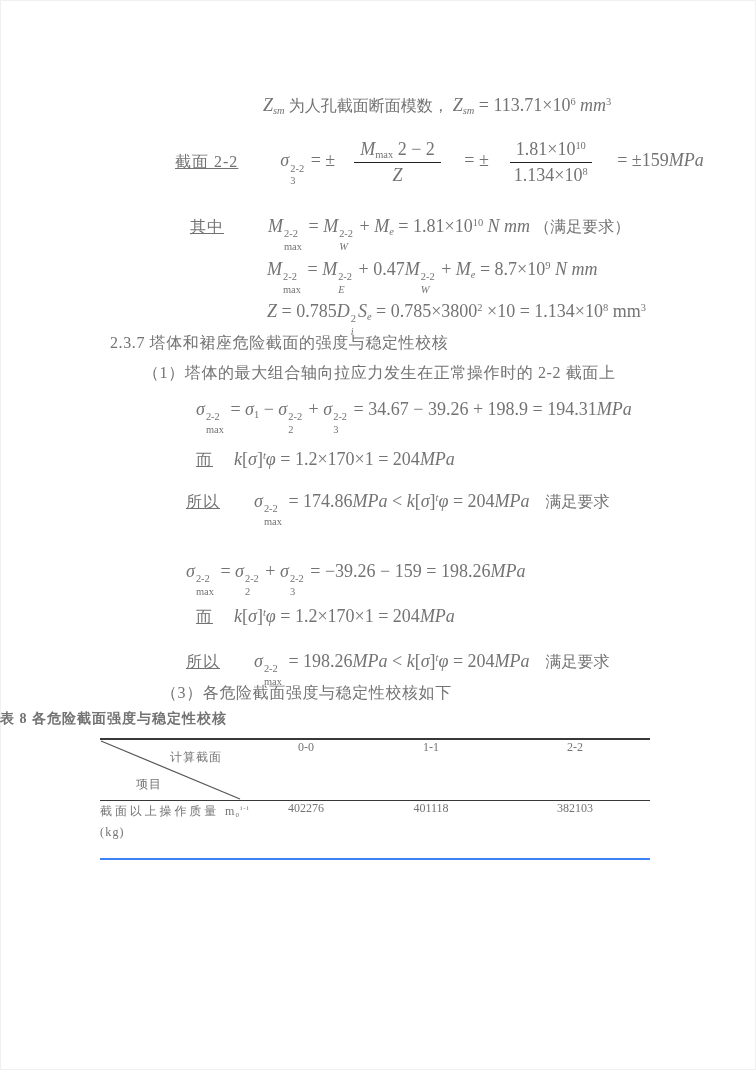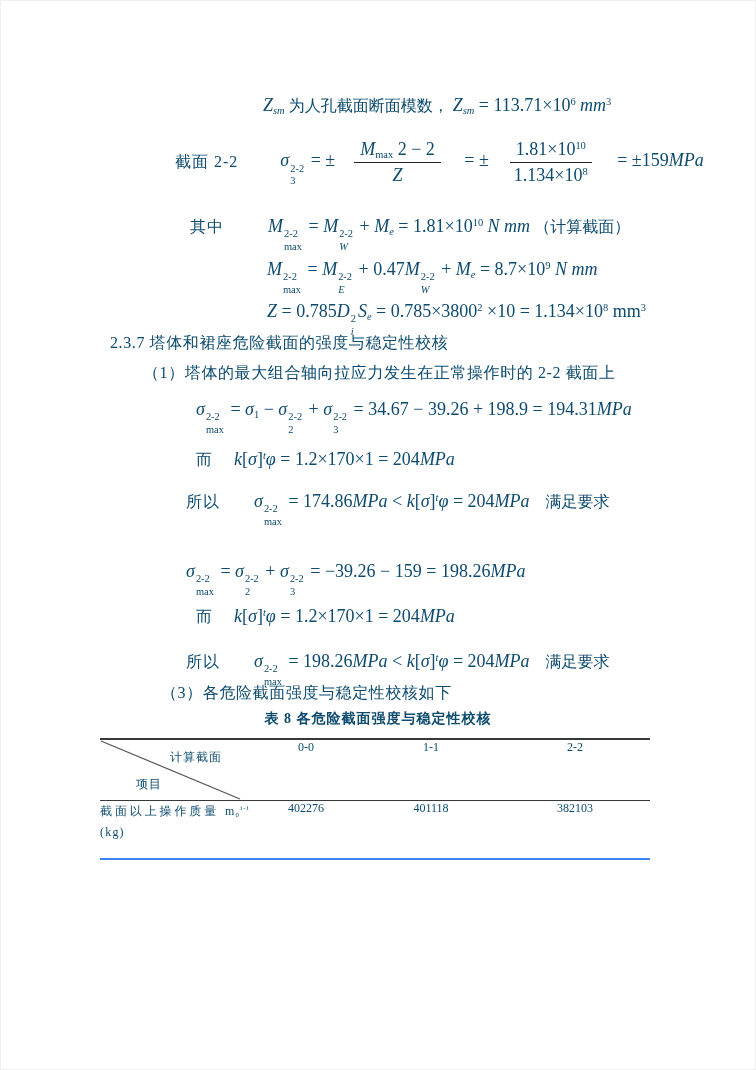--- a/index.html
+++ b/index.html
@@ -2,21 +2,21 @@
 <html><head>
 <meta charset="utf-8">
 <style>
   html,body{margin:0;padding:0;background:#fff;}
   .page{
     position:relative;
     width:756px;height:1070px;
     background:#fff;
     box-shadow:inset 0 0 0 1px #f0f0f0;
     font-family:"Liberation Serif","DejaVu Serif",serif;
-    color:#0c4a6e;
+    color:#737373;
     overflow:hidden;
   }
   .abs{position:absolute;}
   
   .f{font-size:18px;line-height:1.5;white-space:nowrap;}
   .rm{font-style:normal;}
   .it{font-style:italic;}
   .cjk{font-size:16px;}
   .sup{font-size:0.58em;vertical-align:0.62em;line-height:0;}
   .sub{font-size:0.58em;vertical-align:-0.3em;line-height:0;}
@@ -27,25 +27,25 @@
   }
   .stack .ss{display:block;}
   .frac{
     display:inline-flex;flex-direction:column;align-items:center;
     vertical-align:middle;margin:0 19px;text-align:center;line-height:1.25;
   }
   .frac .num{padding:0 6px 1px;border-bottom:1.2px solid #222;}
   .frac .den{padding:1px 6px 0;}
   
   .txt{font-size:16px;letter-spacing:0.6px;line-height:1.4;white-space:nowrap;}
-  .cjkl{font-size:16px;letter-spacing:1px;white-space:nowrap;}
+  .cjkl{font-size:16px;letter-spacing:1px;white-space:nowrap;text-decoration:underline;}
   .vrow{display:flex;align-items:center;}
   .brow{display:flex;align-items:baseline;}
   
-  .ttitle{font-size:14px;font-weight:bold;letter-spacing:1px;text-align:center;}
+  .ttitle{font-size:14px;font-weight:bold;letter-spacing:1px;text-align:left;}
   .tbl{border-collapse:collapse;width:550px;table-layout:fixed;font-size:12px;}
   .tbl thead tr{border-top:2px solid #383838;border-bottom:1.5px solid #383838;}
   .tbl tbody tr:last-child{border-bottom:2px solid #3b82f6;}
   .tbl th,.tbl td{font-weight:normal;vertical-align:top;padding:0;}
   .tbl th{height:60px;}
   .corner{position:relative;}
   .corner svg{position:absolute;left:0;top:0;}
   .ctop{position:absolute;left:70px;top:9px;letter-spacing:1px;}
   .cbot{position:absolute;left:36px;top:36px;letter-spacing:1px;}
   .colhead{text-align:center;padding-top:10px;}
@@ -78,21 +78,21 @@
   </div>
 
   <div class="abs brow" style="left:190px;top:213px;">
     <span class="cjkl" style="margin-right:44px;">其中</span>
     <span class="f"><span class="it">M</span><span class="stack">
           <span class="ss">2-2</span>
           <span class="ss">max</span>
         </span><span class="rm"> = </span><span class="it">M</span><span class="stack">
           <span class="ss">2-2</span>
           <span class="ss it">W</span>
-        </span><span class="rm"> + </span><span class="it">M</span><span class="sub it">e</span><span class="rm"> = 1.81×10</span><span class="sup">10</span><span class="rm"> </span><span class="it">N mm</span><span class="rm cjk"> （计算截面）</span></span>
+        </span><span class="rm"> + </span><span class="it">M</span><span class="sub it">e</span><span class="rm"> = 1.81×10</span><span class="sup">10</span><span class="rm"> </span><span class="it">N mm</span><span class="rm cjk"> （满足要求）</span></span>
   </div>
 
   <div class="abs f" style="left:267px;top:256px;"><span class="it">M</span><span class="stack">
         <span class="ss">2-2</span>
         <span class="ss">max</span>
       </span><span class="rm"> = </span><span class="it">M</span><span class="stack">
         <span class="ss">2-2</span>
         <span class="ss it">E</span>
       </span><span class="rm"> + 0.47</span><span class="it">M</span><span class="stack">
         <span class="ss">2-2</span>

